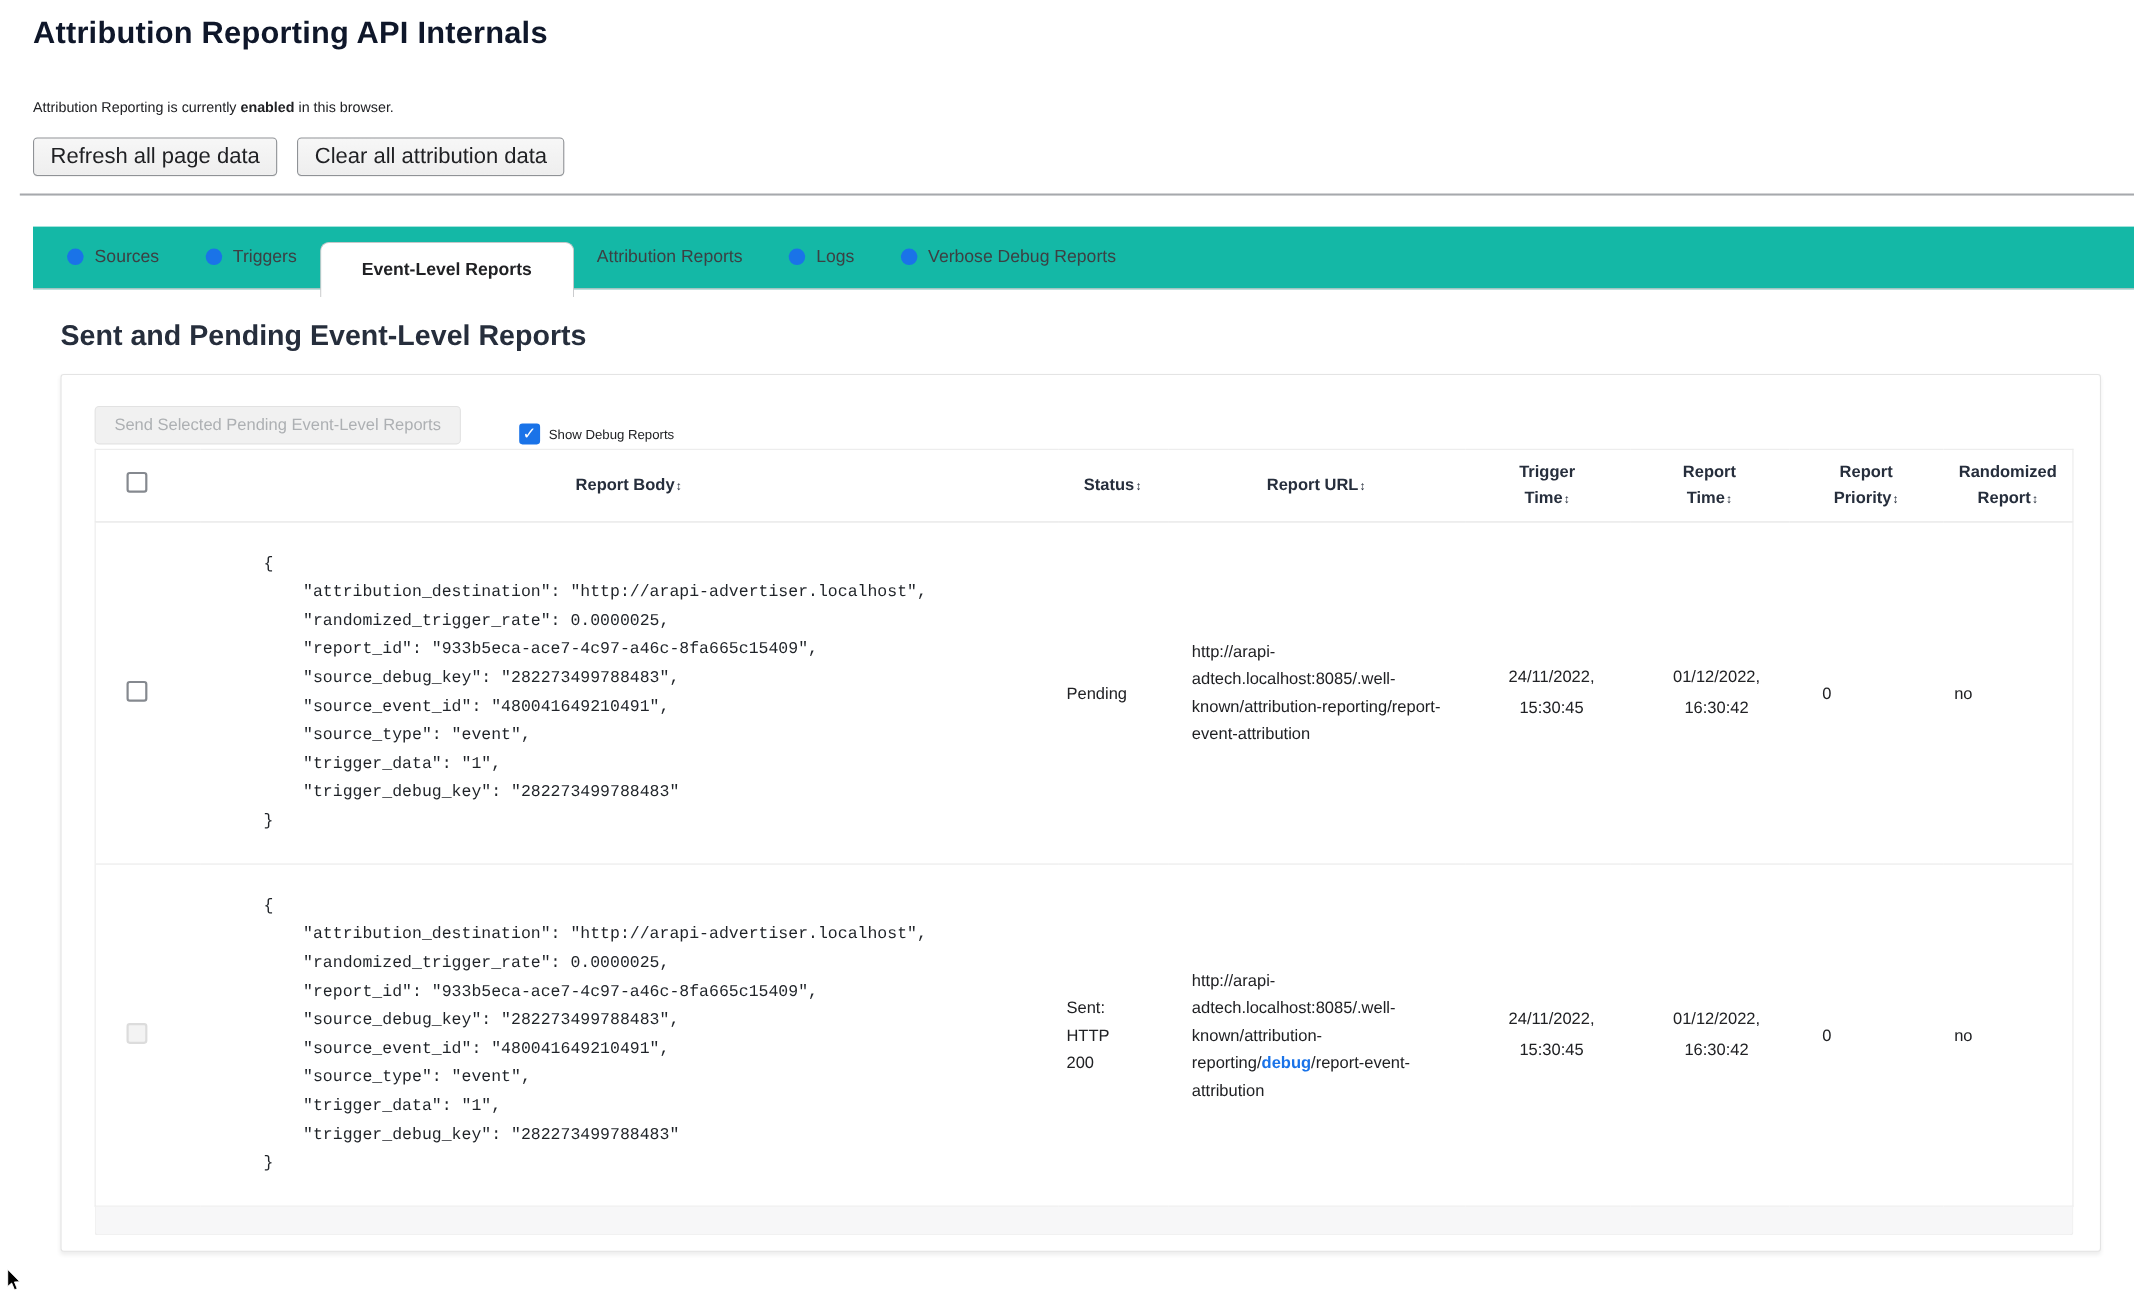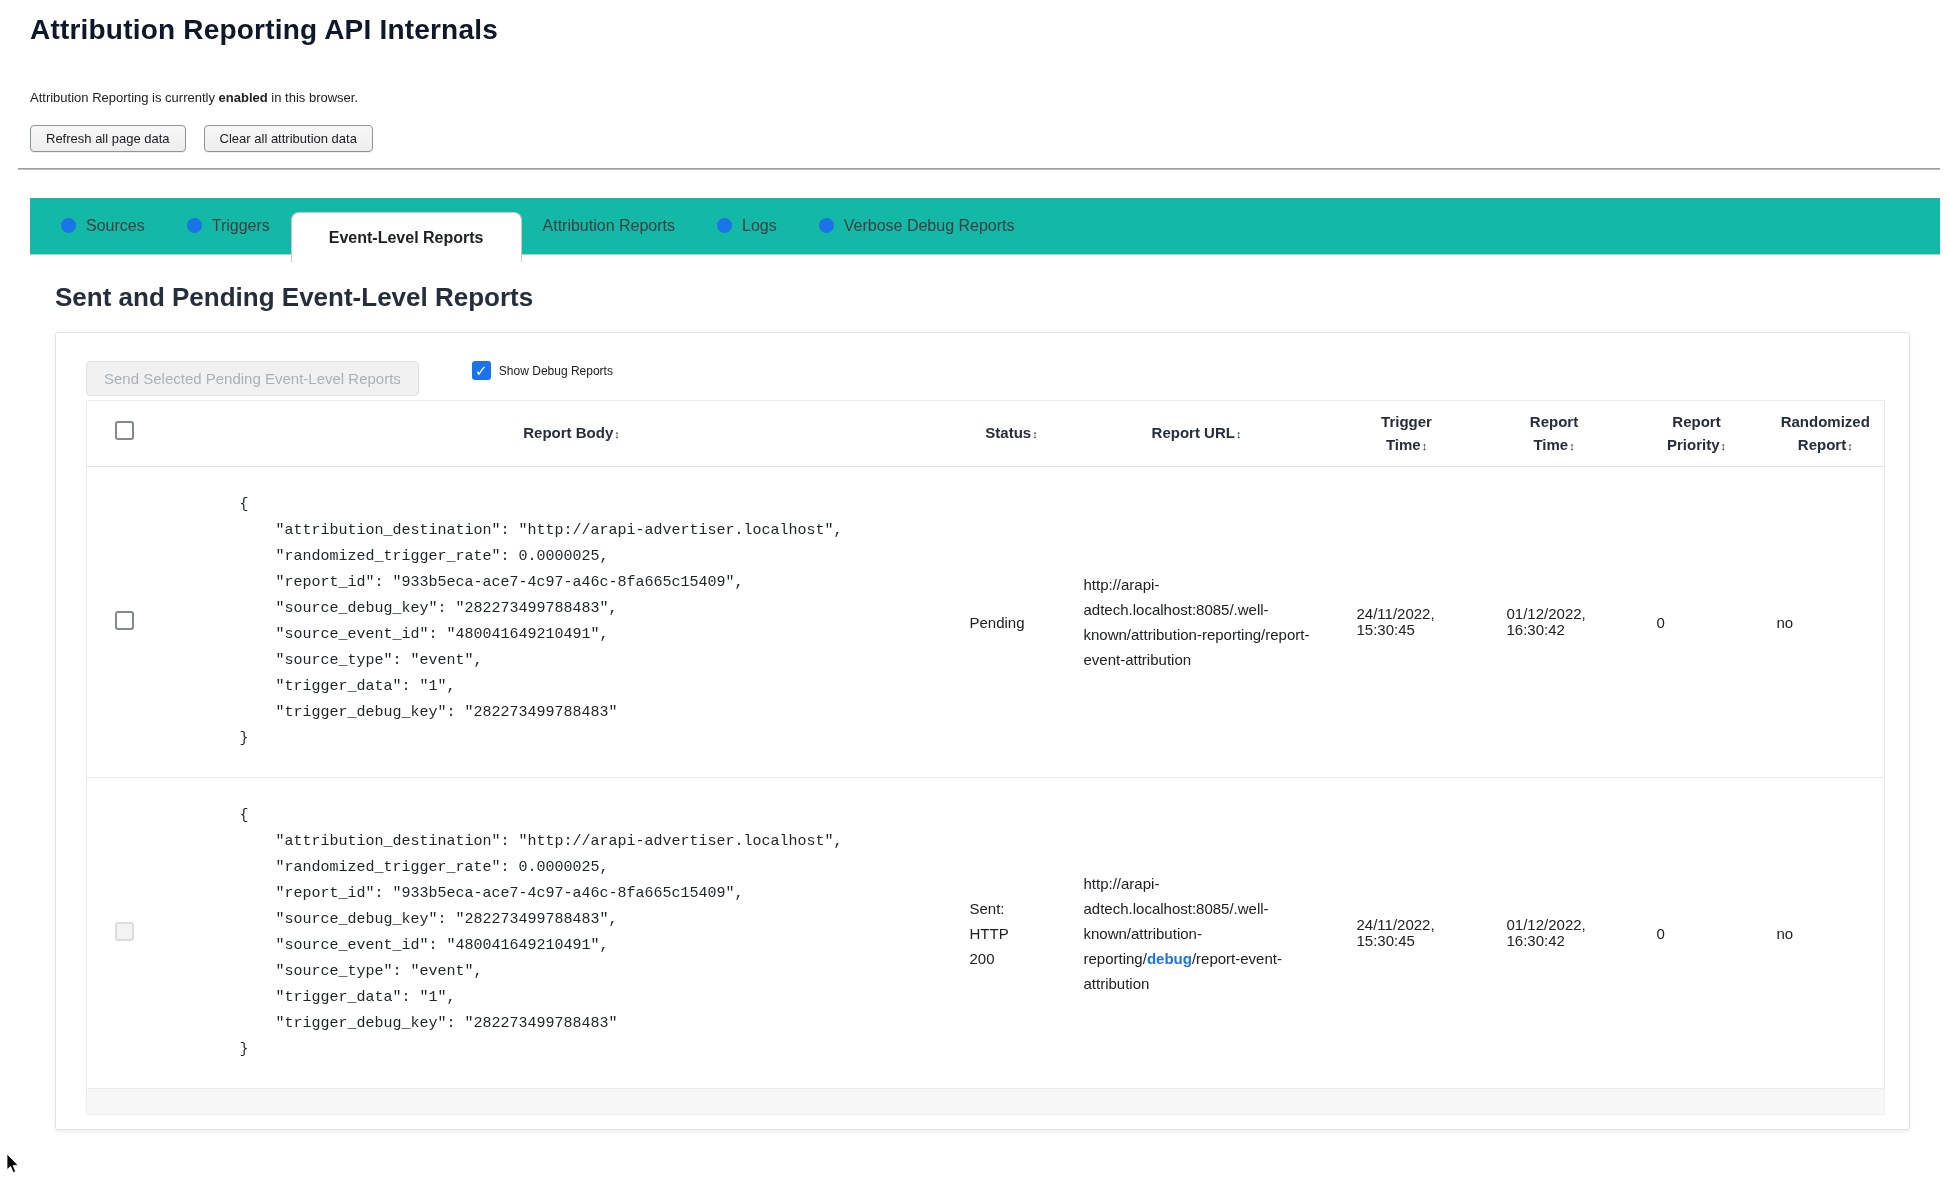--- a/index.html
+++ b/index.html
@@ -17,21 +17,21 @@
   h1.page-title {
     font-size: 28px; font-weight: 700; color: #0f172a;
     letter-spacing: 0.2px;
   }
   .status-line { margin-top: 44px; font-size: 13px; color: #202124; }
   .status-line b { font-weight: 700; }
 
   .top-buttons { margin-top: 20px; display: flex; gap: 18px; }
   .btn {
     font-family: inherit;
-    font-size: 13px; color: #202124;
+    font-size: 20px; color: #202124;
     background: linear-gradient(#f7f7f7, #eeeeee);
     border: 1px solid #8f9296;
     border-radius: 4px;
     padding: 5px 15px;
     box-shadow: 0 1px 0 rgba(0,0,0,0.05);
     cursor: pointer;
   }
 
   hr.page-rule {
     margin: 16px 8px 0 18px;
@@ -82,21 +82,21 @@
 
   .panel {
     margin: 19px 38px 0 55px;
     background: #fff;
     border: 1px solid #e4e4e4;
     border-radius: 3px;
     box-shadow: 0 2px 4px rgba(0,0,0,0.07);
     padding: 28px 24px 14px 30px;
   }
 
-  .controls { display: flex; align-items: flex-start; margin-bottom: 4px; }
+  .controls { display: flex; align-items: flex-end; margin-bottom: 4px; }
   .btn-disabled {
     font-family: inherit;
     font-size: 15px; color: #adb0b3;
     background: #f1f1f1;
     border: 1px solid #e2e2e2;
     border-radius: 4px;
     padding: 8px 17px;
   }
   .debug-toggle { display: flex; align-items: center; margin-left: 53px; gap: 8px; cursor: pointer; }
   .debug-toggle .label { font-size: 12px; color: #202124; }
@@ -159,21 +159,21 @@
   pre.body-json {
     font-family: "Liberation Mono", "DejaVu Sans Mono", monospace;
     font-size: 15px; line-height: 26px;
     color: #1f2328;
     padding: 25px 0 25px 58px;
     white-space: pre;
   }
   .cell-inner { display: inline-block; }
   .status-inner { max-width: 60px; line-height: 25px; }
   .url-inner { max-width: 238px; line-height: 25px; overflow-wrap: break-word; }
-  .time-inner { max-width: 108px; line-height: 16px; }
+  .time-inner { max-width: 108px; line-height: 28px; text-align: center; }
   td.cell-status { padding-left: 8px; }
   td.cell-url { padding-left: 22px; }
   td.cell-trigger { padding-left: 25px; }
   td.cell-rtime { padding-left: 25px; }
   td.cell-priority { padding-left: 30px; }
   td.cell-rand { padding-left: 10px; }
   .debug-link { color: var(--accent, #1a73e8); font-weight: 700; }
 
   .table-footer {
     height: 26px;

